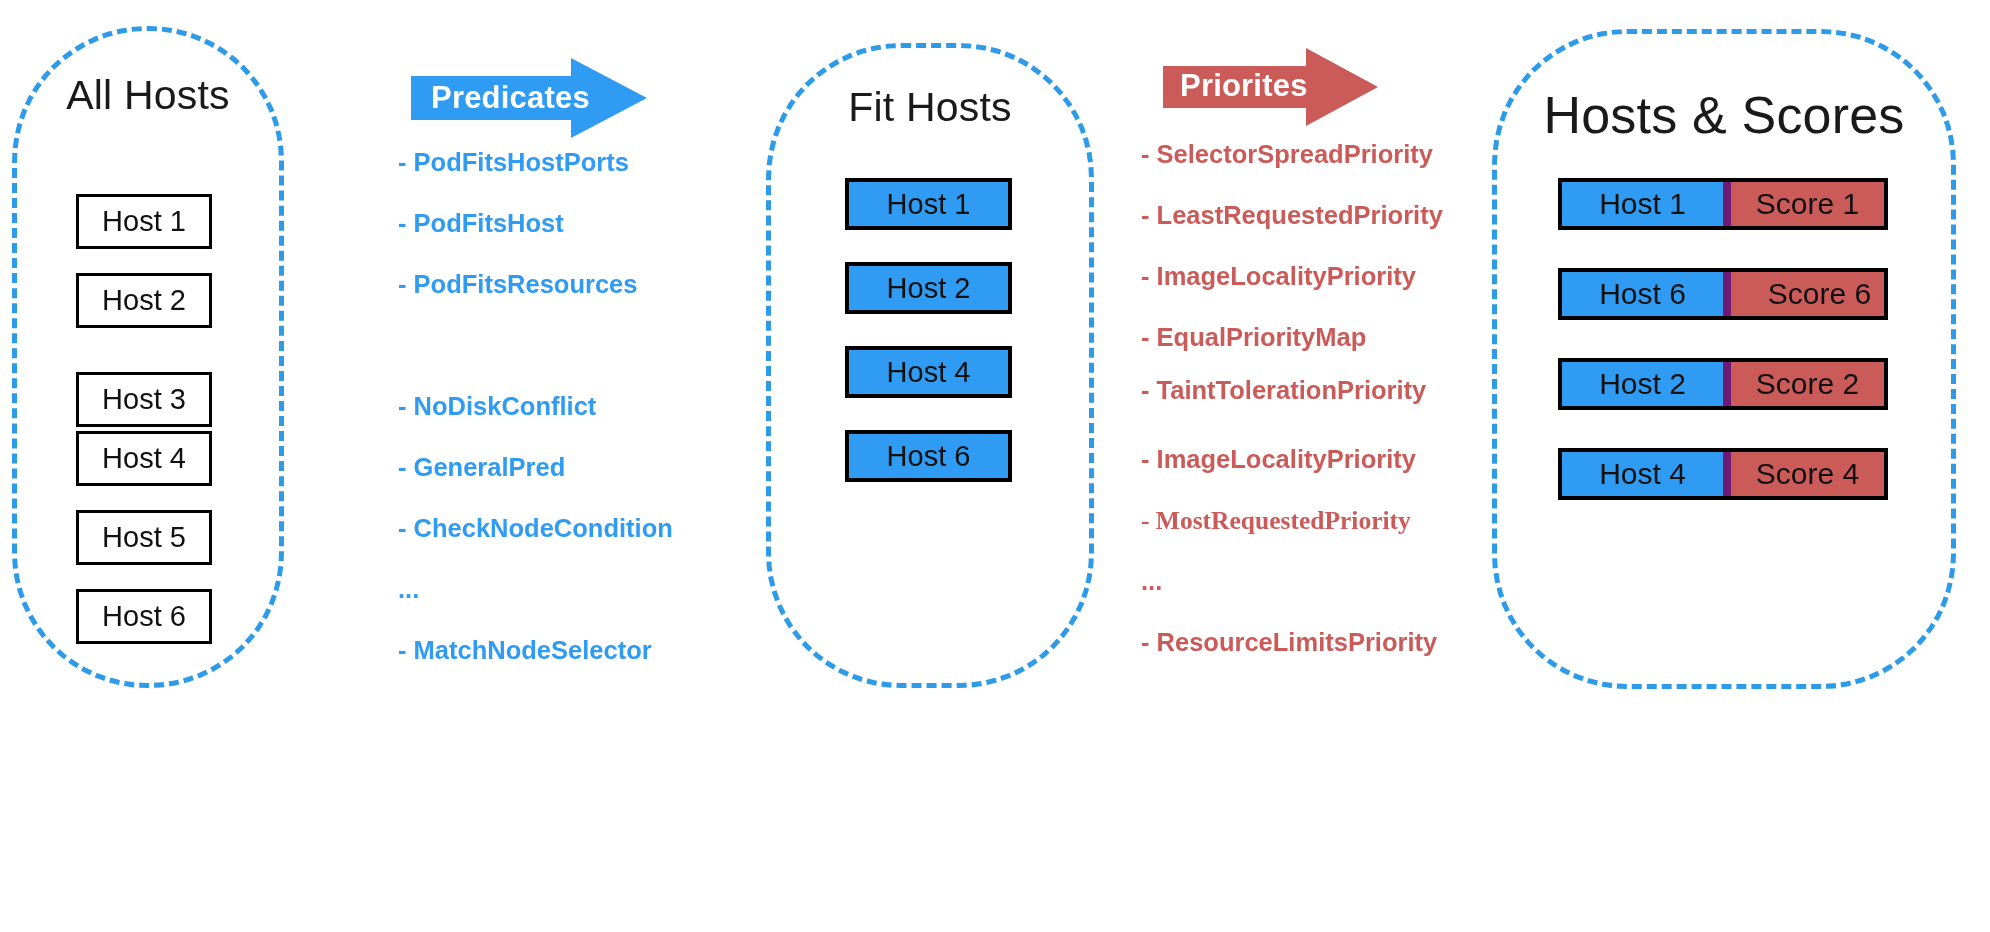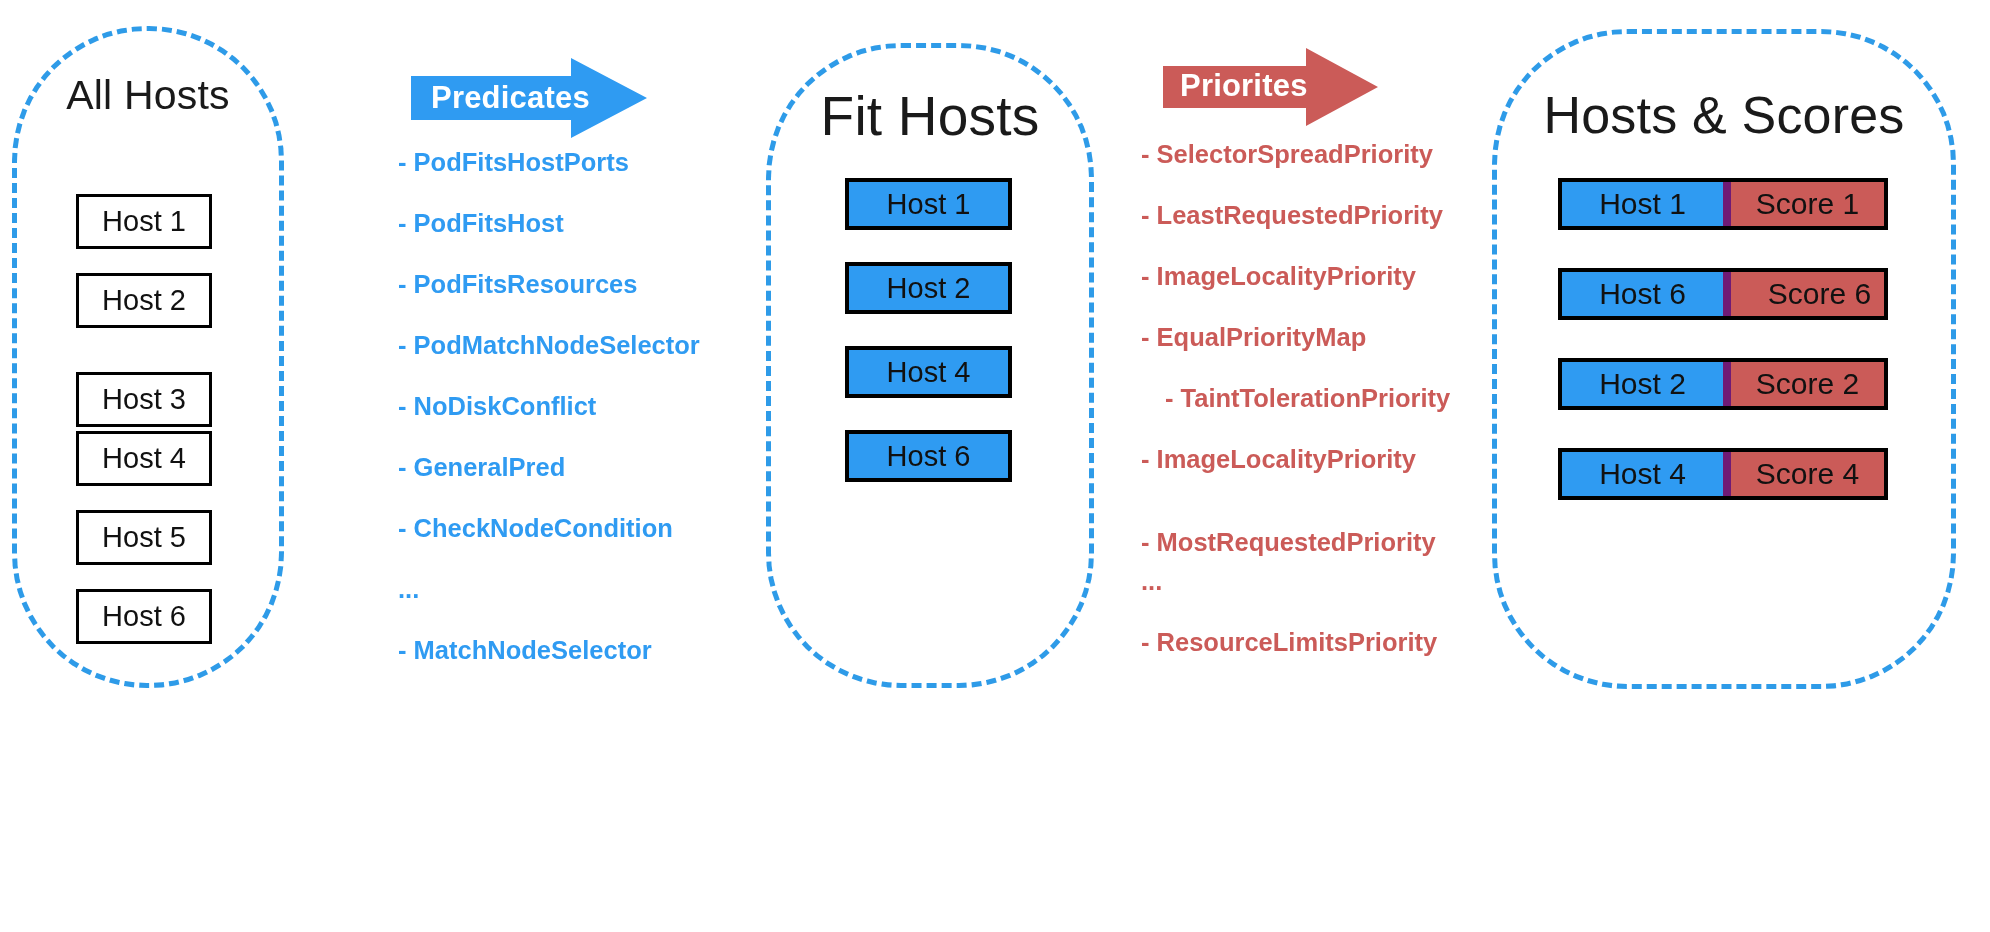--- a/index.html
+++ b/index.html
@@ -100,51 +100,50 @@
     <svg width="236" height="80" viewBox="0 0 236 80" aria-hidden="true">
       <polygon points="0,18 160,18 160,0 236,40 160,80 160,62 0,62" fill="#2F9BF2"></polygon>
     </svg>
   </div>
   <div class="arrow-label" style="left:431px;top:80px;">Predicates</div>
 
   <div class="list predicates" style="left:398px;top:150px;width:340px;height:520px;">
     <div class="list-item" style="top:0px;">- PodFitsHostPorts</div>
     <div class="list-item" style="top:61px;">- PodFitsHost</div>
     <div class="list-item" style="top:122px;">- PodFitsResources</div>
-    <div class="list-item" style="top:183px;">- PodMatchNodeSelector</div>
     <div class="list-item" style="top:244px;">- NoDiskConflict</div>
     <div class="list-item" style="top:305px;">- GeneralPred</div>
     <div class="list-item" style="top:366px;">- CheckNodeCondition</div>
     <div class="list-item" style="top:427px;">...</div>
     <div class="list-item" style="top:488px;">- MatchNodeSelector</div>
   </div>
 
   <div class="pill" style="left:766px;top:43px;width:328px;height:645px;"></div>
-  <div class="pill-title" style="left:766px;top:84px;width:328px;font-size:55px;">Fit Hosts</div>
+  <div class="pill-title" style="left:766px;top:84px;width:328px;font-size:41px;">Fit Hosts</div>
 
   <div class="hostbox filled" style="left:845px;top:178px;width:167px;height:52px;">Host 1</div>
   <div class="hostbox filled" style="left:845px;top:262px;width:167px;height:52px;">Host 2</div>
   <div class="hostbox filled" style="left:845px;top:346px;width:167px;height:52px;">Host 4</div>
   <div class="hostbox filled" style="left:845px;top:430px;width:167px;height:52px;">Host 6</div>
 
   <div class="arrow" style="left:1163px;top:48px;">
     <svg width="215" height="78" viewBox="0 0 215 78" aria-hidden="true">
       <polygon points="0,18 143,18 143,0 215,39 143,78 143,60 0,60" fill="#CB5B58"></polygon>
     </svg>
   </div>
   <div class="arrow-label" style="left:1180px;top:68px;">Priorites</div>
 
   <div class="list priorities" style="left:1141px;top:142px;width:340px;height:520px;">
     <div class="list-item" style="top:0px;">- SelectorSpreadPriority</div>
     <div class="list-item" style="top:61px;">- LeastRequestedPriority</div>
     <div class="list-item" style="top:122px;">- ImageLocalityPriority</div>
     <div class="list-item" style="top:183px;">- EqualPriorityMap</div>
-    <div class="list-item" style="top:244px;margin-left:24px;">- TaintTolerationPriority</div>
+    <div class="list-item" style="top:236px;">- TaintTolerationPriority</div>
     <div class="list-item" style="top:305px;">- ImageLocalityPriority</div>
-    <div class="list-item" style="top:388px;">- MostRequestedPriority</div>
+    <div class="list-item" style="top:366px;font-family:Liberation Serif, serif;">- MostRequestedPriority</div>
     <div class="list-item" style="top:427px;">...</div>
     <div class="list-item" style="top:488px;">- ResourceLimitsPriority</div>
   </div>
 
   <div class="pill" style="left:1492px;top:29px;width:464px;height:660px;"></div>
   <div class="pill-title" style="left:1492px;top:85px;width:464px;font-size:52px;">Hosts &amp; Scores</div>
 
   <div class="pairrow" style="left:1558px;top:178px;width:330px;height:52px;">
     <div class="cell host" style="width:50%;">Host 1</div>
     <div class="cell score" style="width:50%;">Score 1</div>

